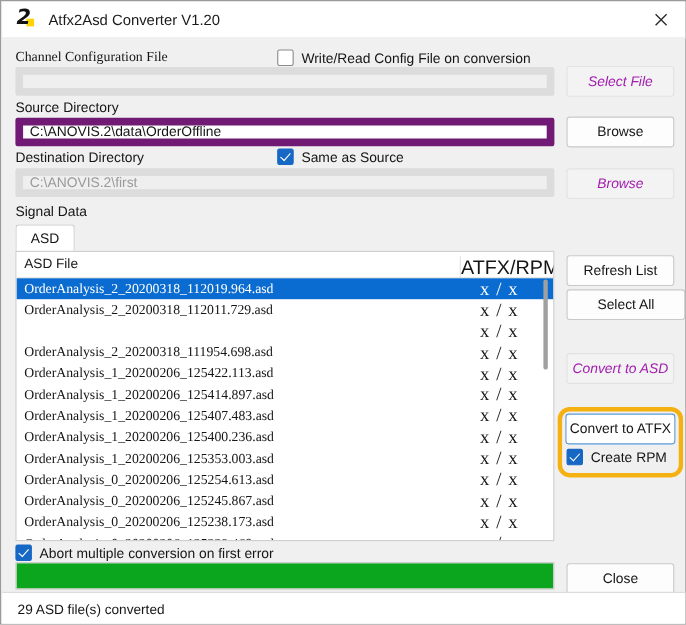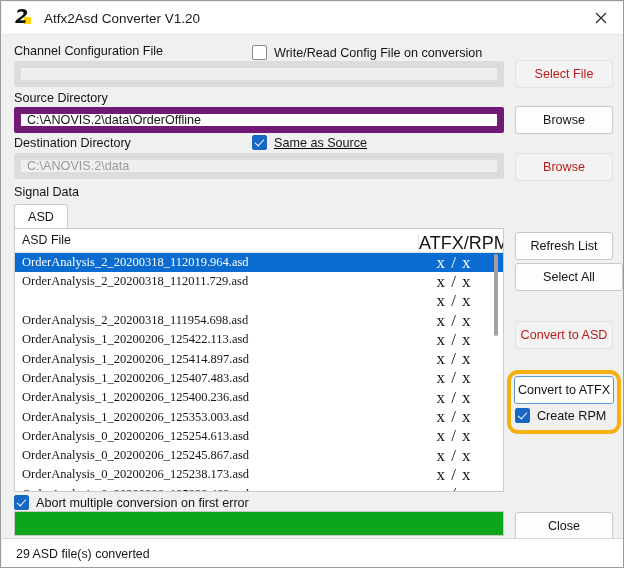--- a/index.html
+++ b/index.html
@@ -114,22 +114,23 @@
     display: flex;
     align-items: center;
     justify-content: center;
     cursor: pointer;
     white-space: nowrap;
     font-family: "Liberation Sans", sans-serif;
   }
   .btn.disabled {
     background: #f3f3f3;
     border-color: #e2e2e2;
-    color: #b91c1c;
+    color: #a21caf;
     cursor: default;
+    font-style: italic;
   }
   .btn.focused {
     border-color: #5a9ad8;
     background: #ffffff;
   }
 
   
   .cb {
     position: absolute;
     display: flex;
@@ -323,45 +324,45 @@
       <span class="glyph">2</span>
     </div>
     <div class="title">Atfx2Asd Converter V1.20</div>
     <div class="close-btn">
       <svg width="12" height="12" viewBox="0 0 12 12" aria-hidden="true">
         <path d="M1 1 L11 11 M11 1 L1 11" stroke="#2b2b2b" stroke-width="1.25" fill="none"></path>
       </svg>
     </div>
   </div>
 
-  <div class="lbl" style="left:13px; top:43px;">Channel Configuration File</div>
+  <div class="lbl" style="left:13px; top:43px;font-family:Liberation Serif, serif;">Channel Configuration File</div>
 
   <div class="cb" style="left:251px; top:44px;">
     <span class="box"></span>
     <span class="txt">Write/Read Config File on conversion</span>
   </div>
 
   <div class="field disabled blank" style="left:13px; top:60px; width:490px;"></div>
 
   <div class="btn disabled" style="left:514px; top:59px; width:98px;">Select File</div>
 
   <div class="lbl" style="left:13px; top:90px;">Source Directory</div>
 
   <div class="field" style="left:13px; top:106px; width:490px;">C:\ANOVIS.2\data\OrderOffline</div>
 
   <div class="btn" style="left:514px; top:105px; width:98px;">Browse</div>
 
   <div class="lbl" style="left:13px; top:135px;">Destination Directory</div>
 
-  <div class="cb checked" style="left:251px; top:134px;text-decoration:underline;">
+  <div class="cb checked" style="left:251px; top:134px;">
     <span class="box"></span>
     <span class="txt">Same as Source</span>
   </div>
 
-  <div class="field disabled" style="left:13px; top:152px; width:490px;">C:\ANOVIS.2\data</div>
+  <div class="field disabled" style="left:13px; top:152px; width:490px;">C:\ANOVIS.2\first</div>
 
   <div class="btn disabled" style="left:514px; top:152px; width:98px;">Browse</div>
 
   <div class="lbl" style="left:13px; top:184px;">Signal Data</div>
 
   <div class="tabstrip">
     <div class="tab active" style="left:0px;">ASD</div>
   </div>
 
   <div class="listpanel">

